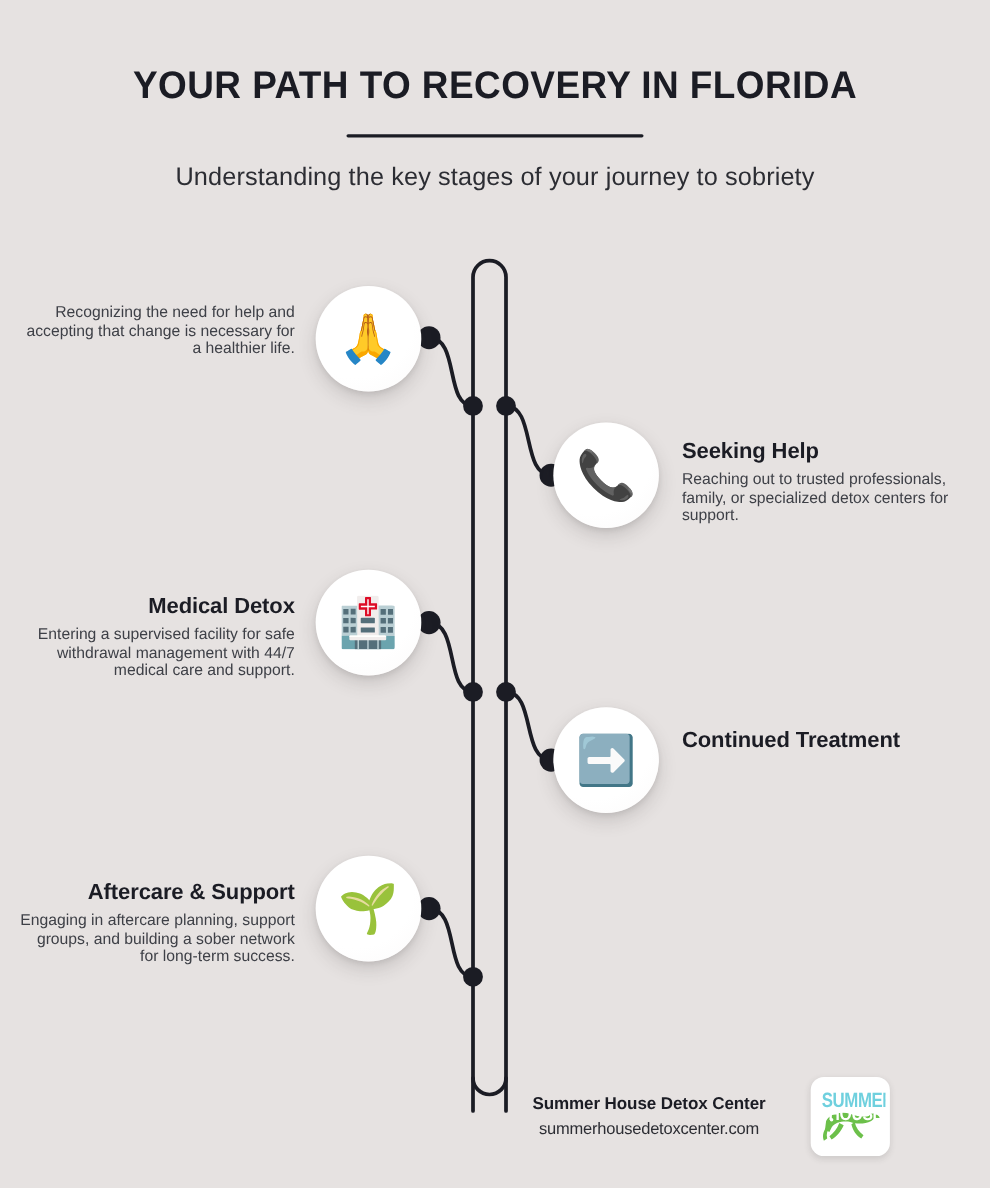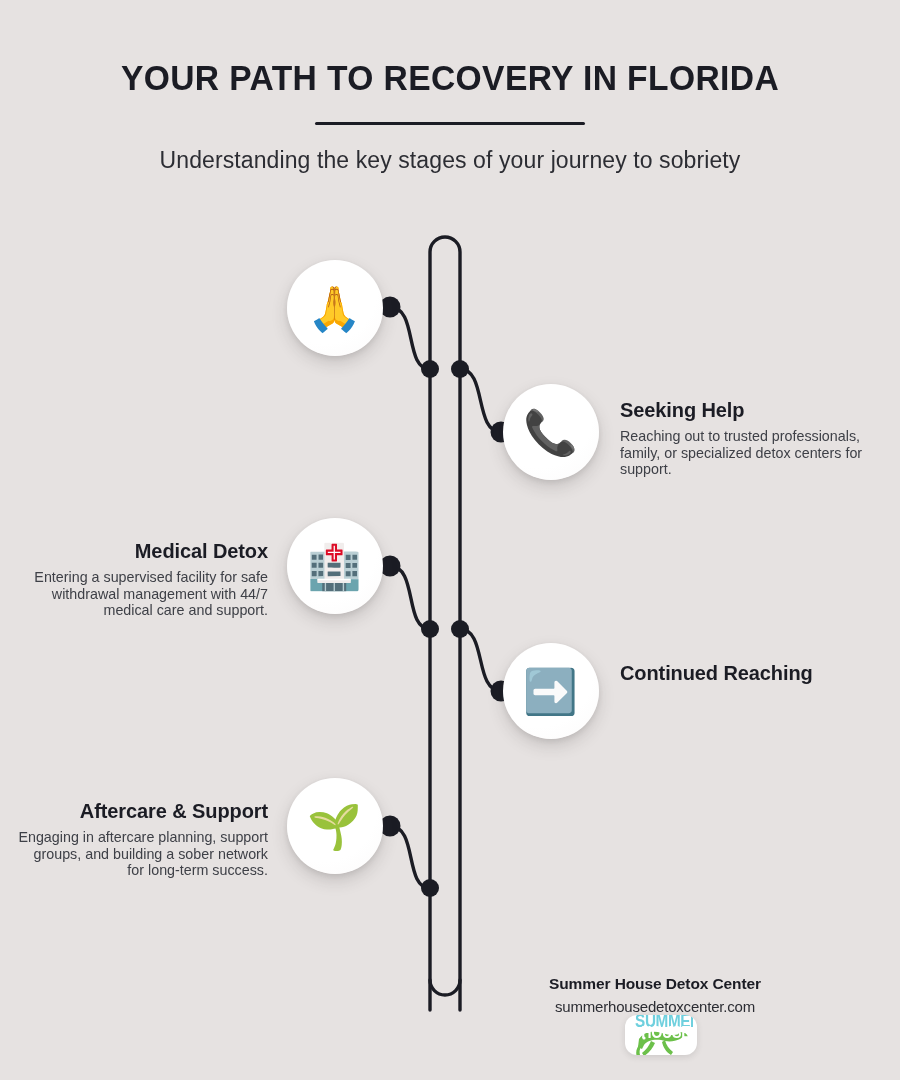--- a/index.html
+++ b/index.html
@@ -113,21 +113,20 @@
   
   .footer {
     position: absolute;
     left: 455px;
     top: 975px;
     width: 400px;
     height: 80px;
     display: flex;
     align-items: center;
     justify-content: flex-start;
-    flex-direction: column;
   }
   .footer-text {
     width: 270px;
     text-align: center;
   }
   .footer-name {
     margin: 0;
     font-size: 15.5px;
     font-weight: bold;
     color: #1b1c24;
@@ -189,20 +188,21 @@
 
     <path fill="none" stroke="#1b1c24" stroke-width="3.4" stroke-linecap="round" d="M390 826 C 418 826, 404 888, 430 888"></path>
     <circle cx="390" cy="826" r="10.5" fill="#1b1c24"></circle>
     <circle cx="430" cy="888" r="9" fill="#1b1c24"></circle>
   </svg>
 
   <div class="node-circle" style="left:287px; top:260px;">
     <span class="node-emoji">🙏</span>
   </div>
   <div class="step-text left" style="left:18px; top:276px;">
+    <p class="step-desc">Recognizing the need for help and accepting that change is necessary for a healthier life.</p>
   </div>
 
   <div class="node-circle" style="left:503px; top:384px;">
     <span class="node-emoji">📞</span>
   </div>
   <div class="step-text right" style="left:620px; top:399px;">
     <p class="step-heading">Seeking Help</p>
     <p class="step-desc">Reaching out to trusted professionals, family, or specialized detox centers for support.</p>
   </div>
 
@@ -211,21 +211,21 @@
   </div>
   <div class="step-text left" style="left:18px; top:540px;">
     <p class="step-heading">Medical Detox</p>
     <p class="step-desc">Entering a supervised facility for safe withdrawal management with 44/7 medical care and support.</p>
   </div>
 
   <div class="node-circle" style="left:503px; top:643px;">
     <span class="node-emoji">➡️</span>
   </div>
   <div class="step-text right" style="left:620px; top:662px;">
-    <p class="step-heading">Continued Reaching</p>
+    <p class="step-heading">Continued Treatment</p>
   </div>
 
   <div class="node-circle" style="left:287px; top:778px;">
     <span class="node-emoji">🌱</span>
   </div>
   <div class="step-text left" style="left:18px; top:800px;">
     <p class="step-heading">Aftercare &amp; Support</p>
     <p class="step-desc">Engaging in aftercare planning, support groups, and building a sober network for long-term success.</p>
   </div>
 

